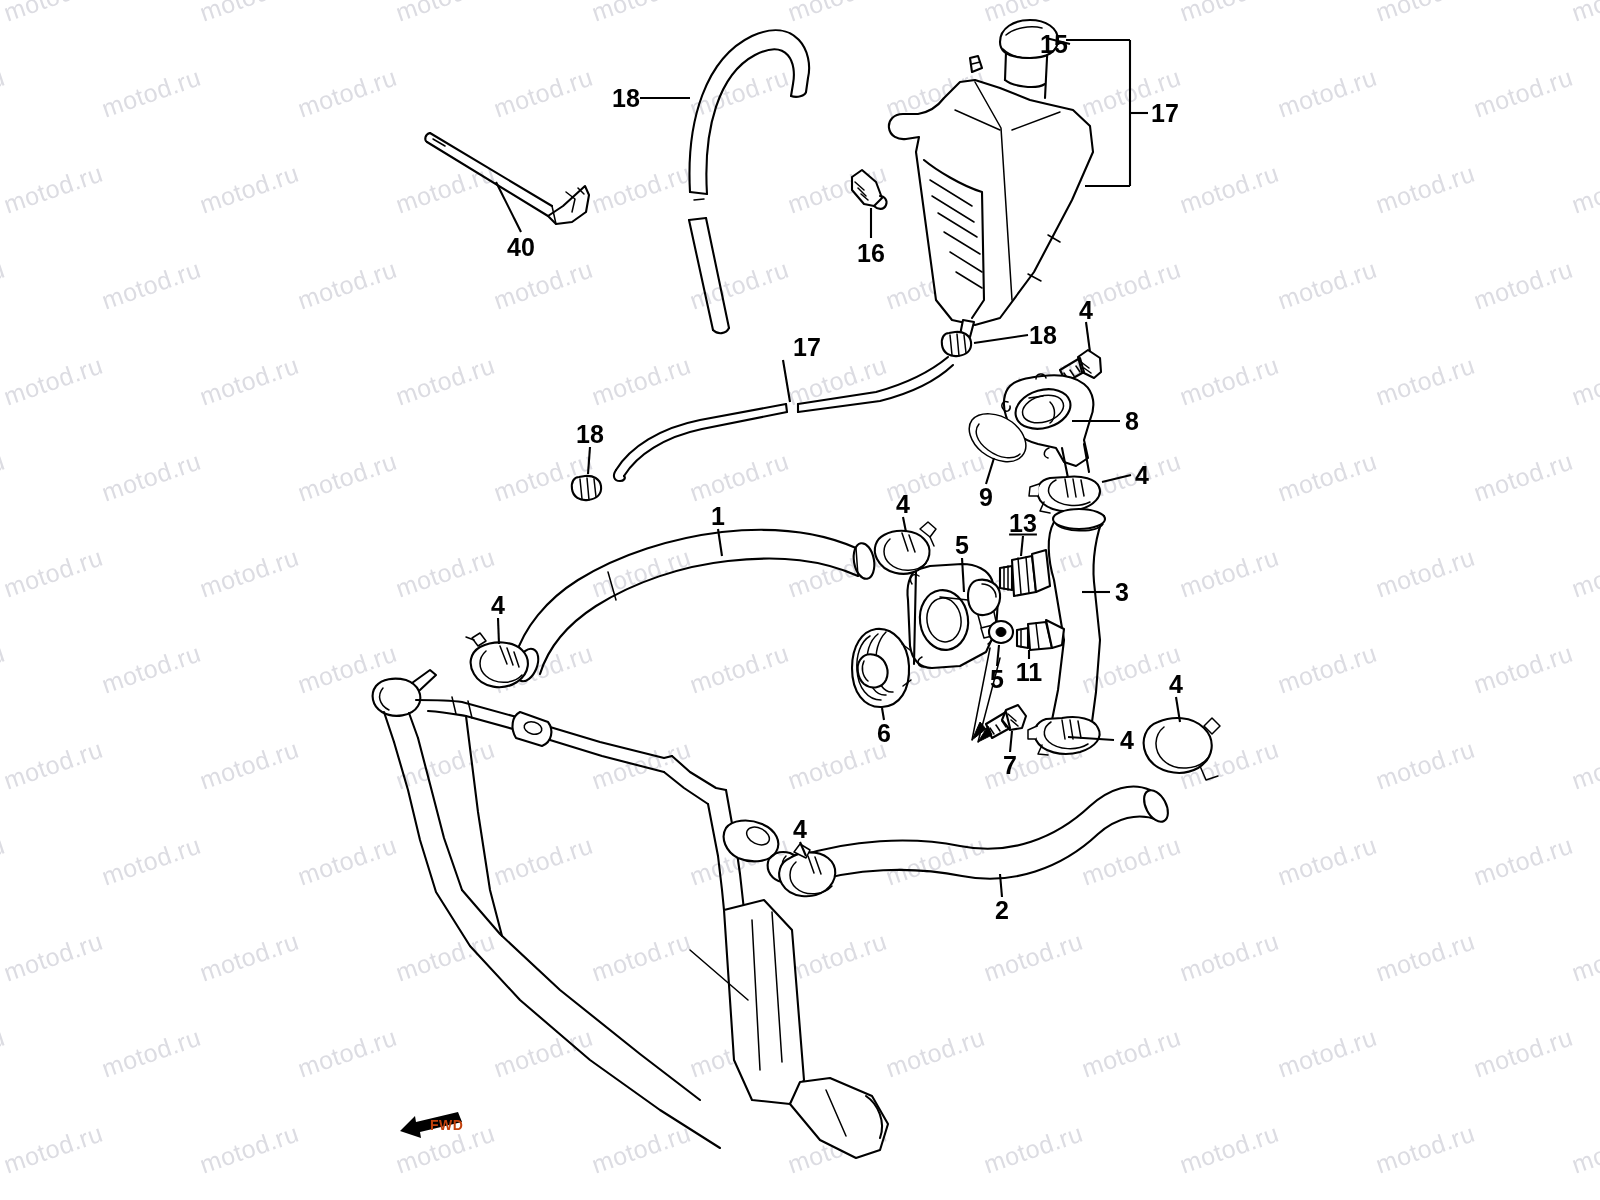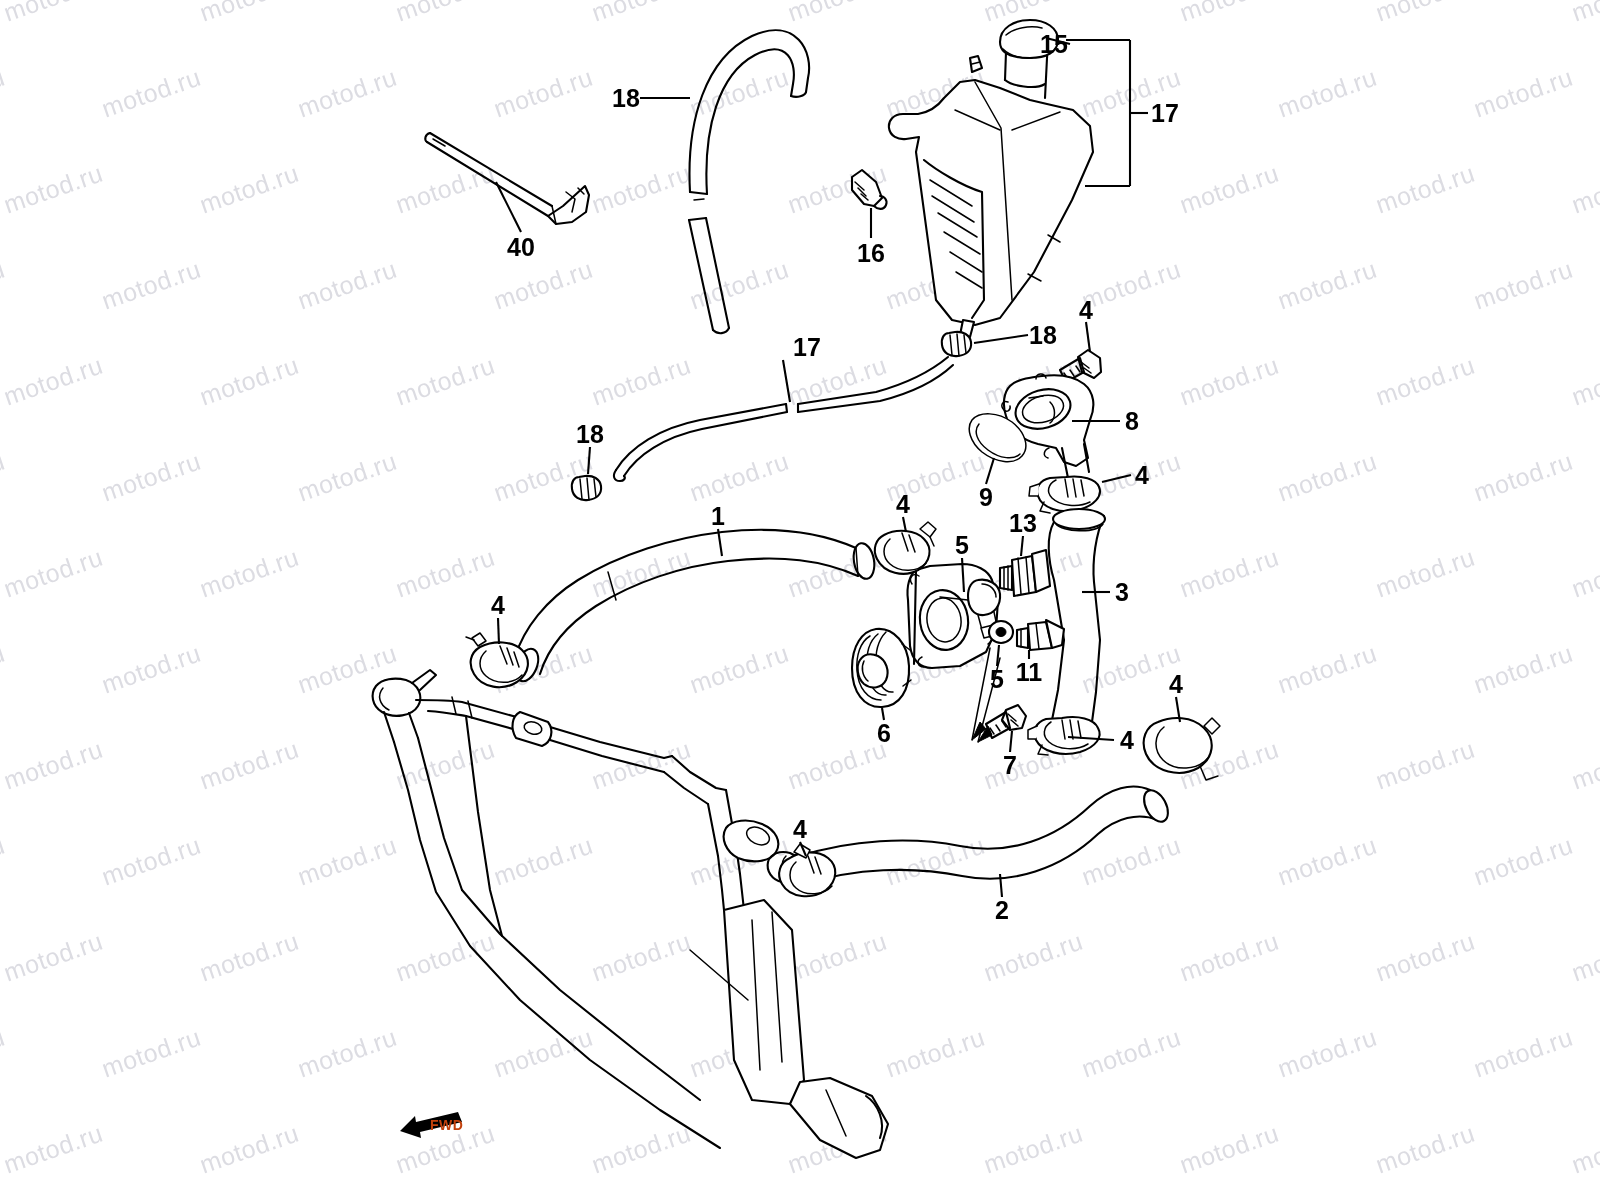--- a/index.html
+++ b/index.html
@@ -636,21 +636,21 @@
       <div class="callout" style="left: 1176px; top: 684px;">4</div>
       <div class="callout" style="left: 800px; top: 829px;">4</div>
       <div class="callout" style="left: 962px; top: 545px;">5</div>
       <div class="callout" style="left: 884px; top: 733px;">6</div>
       <div class="callout" style="left: 1010px; top: 765px;">7</div>
       <div class="callout" style="left: 1132px; top: 421px;">8</div>
       <div class="callout" style="left: 986px; top: 497px;">9</div>
       <div class="callout" style="left: 1086px; top: 310px;">4</div>
       <div class="callout" style="left: 1029px; top: 672px;">11</div>
       <div class="callout" style="left: 997px; top: 679px;">5</div>
-      <div class="callout" style="left: 1023px; top: 523px;">13</div>
+      <div class="callout" style="left: 1023px; top: 523px; text-decoration: underline;">13</div>
       <div class="callout" style="left: 1165px; top: 113px;">17</div>
       <div class="callout" style="left: 1054px; top: 44px;">15</div>
       <div class="callout" style="left: 871px; top: 253px;">16</div>
       <div class="callout" style="left: 807px; top: 347px;">17</div>
       <div class="callout" style="left: 1043px; top: 335px;">18</div>
       <div class="callout" style="left: 590px; top: 434px;">18</div>
       <div class="callout" style="left: 626px; top: 98px;">18</div>
       <div class="callout" style="left: 521px; top: 247px;">40</div>
     </div>
 

